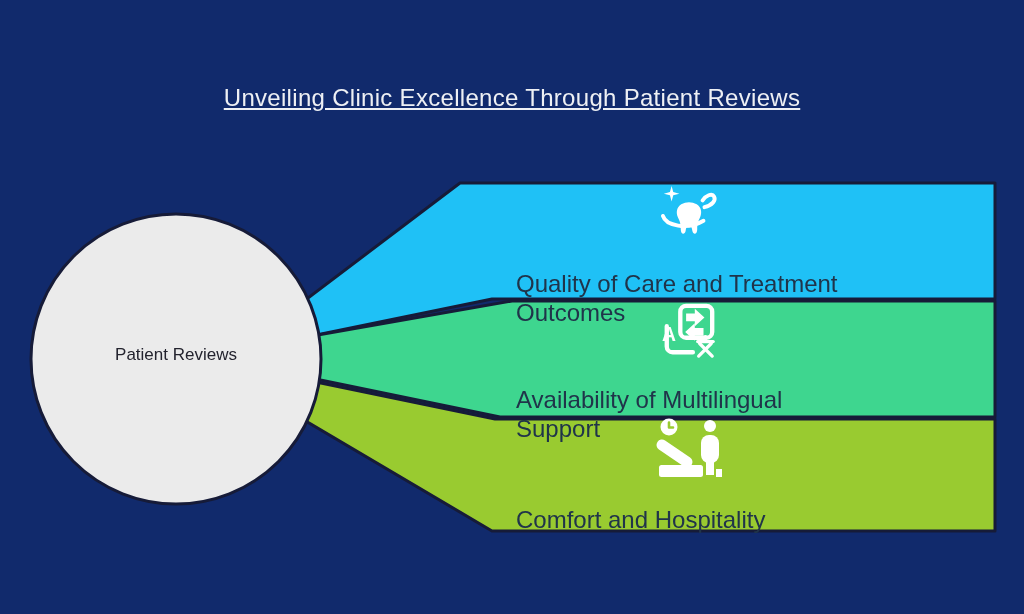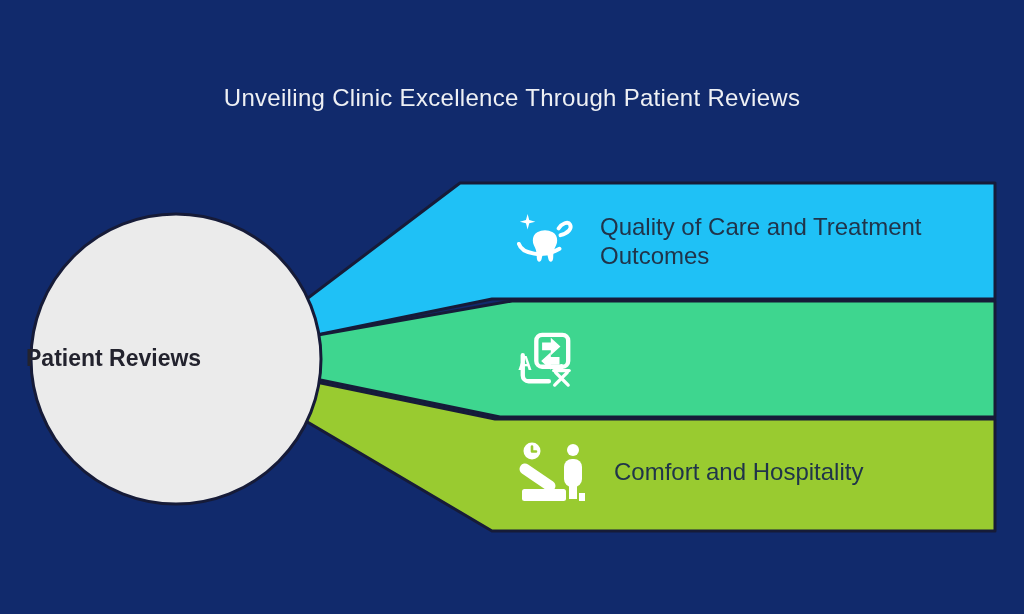--- a/index.html
+++ b/index.html
@@ -14,28 +14,28 @@
     font-family:"Liberation Sans","DejaVu Sans",sans-serif;
   }
   .bg-svg{position:absolute;left:0;top:0;width:1024px;height:614px;}
   .poly{stroke:var(--outline);stroke-width:3;stroke-linejoin:round;}
   .poly-cyan{fill:var(--banner_cyan);}
   .poly-green{fill:var(--banner_green);}
   .poly-lime{fill:var(--banner_lime);}
   .hub-circle{fill:var(--circle_fill);stroke:var(--outline);stroke-width:3;}
   .title{
     position:absolute;left:0;top:84px;width:1024px;text-align:center;
-    font-size:24px;font-weight:500;letter-spacing:.3px;color:var(--title_text);
+    font-size:24px;font-weight:500;letter-spacing:.3px;color:var(--title_text);text-decoration:underline;
   }
   .hub-label{
-    position:absolute;left:26px;top:345px;width:300px;
-    font-size:23px;font-weight:700;color:var(--circle_text);
+    position:absolute;left:26px;top:345px;width:300px;text-align:center;
+    font-size:17px;font-weight:400;color:var(--circle_text);
   }
   .banner-row{
-    position:absolute;left:516px;display:flex;align-items:center;gap:26px;
+    position:absolute;left:516px;display:flex;align-items:center;gap:26px;flex-direction:column;
   }
   .row-1{top:183px;height:116px;}
   .row-2{top:301px;height:116px;}
   .row-3{top:415px;height:112px;}
   .banner-label{
     width:345px;font-size:24px;line-height:29px;color:var(--banner_text);
   }
   .icon-box{flex:0 0 auto;display:flex;align-items:center;justify-content:center;}
   .icon-box svg{display:block;}
   .wht{fill:#ffffff;}
@@ -87,20 +87,21 @@
         <path class="wht" d="M45 28 h-9 v-5 l-10 9 10 9 v-5 h9 z"></path>
 
         <g class="wstroke" stroke-width="3.4">
           <path d="M47 37 V41"></path>
           <path d="M39 42 H55"></path>
           <path d="M41 44 L54 57"></path>
           <path d="M53 44 L40 57"></path>
         </g>
       </svg>
     </span>
+    <div class="banner-label">Availability of Multilingual Support</div>
   </div>
 
   <div class="banner-row row-3">
     <span class="icon-box">
       <svg width="72" height="64" viewBox="0 0 72 64">
         <circle class="wht" cx="16" cy="12" r="8.5"></circle>
         <path d="M16 7.5 V12.5 H20" fill="none" stroke="var(--banner_lime)" stroke-width="2.6" stroke-linecap="round" stroke-linejoin="round"></path>
         <path class="wstroke" stroke-width="11" d="M9 30 L34 47"></path>
         <rect class="wht" x="6" y="50" width="44" height="12" rx="2.5"></rect>
         <circle class="wht" cx="57" cy="11" r="6"></circle>

